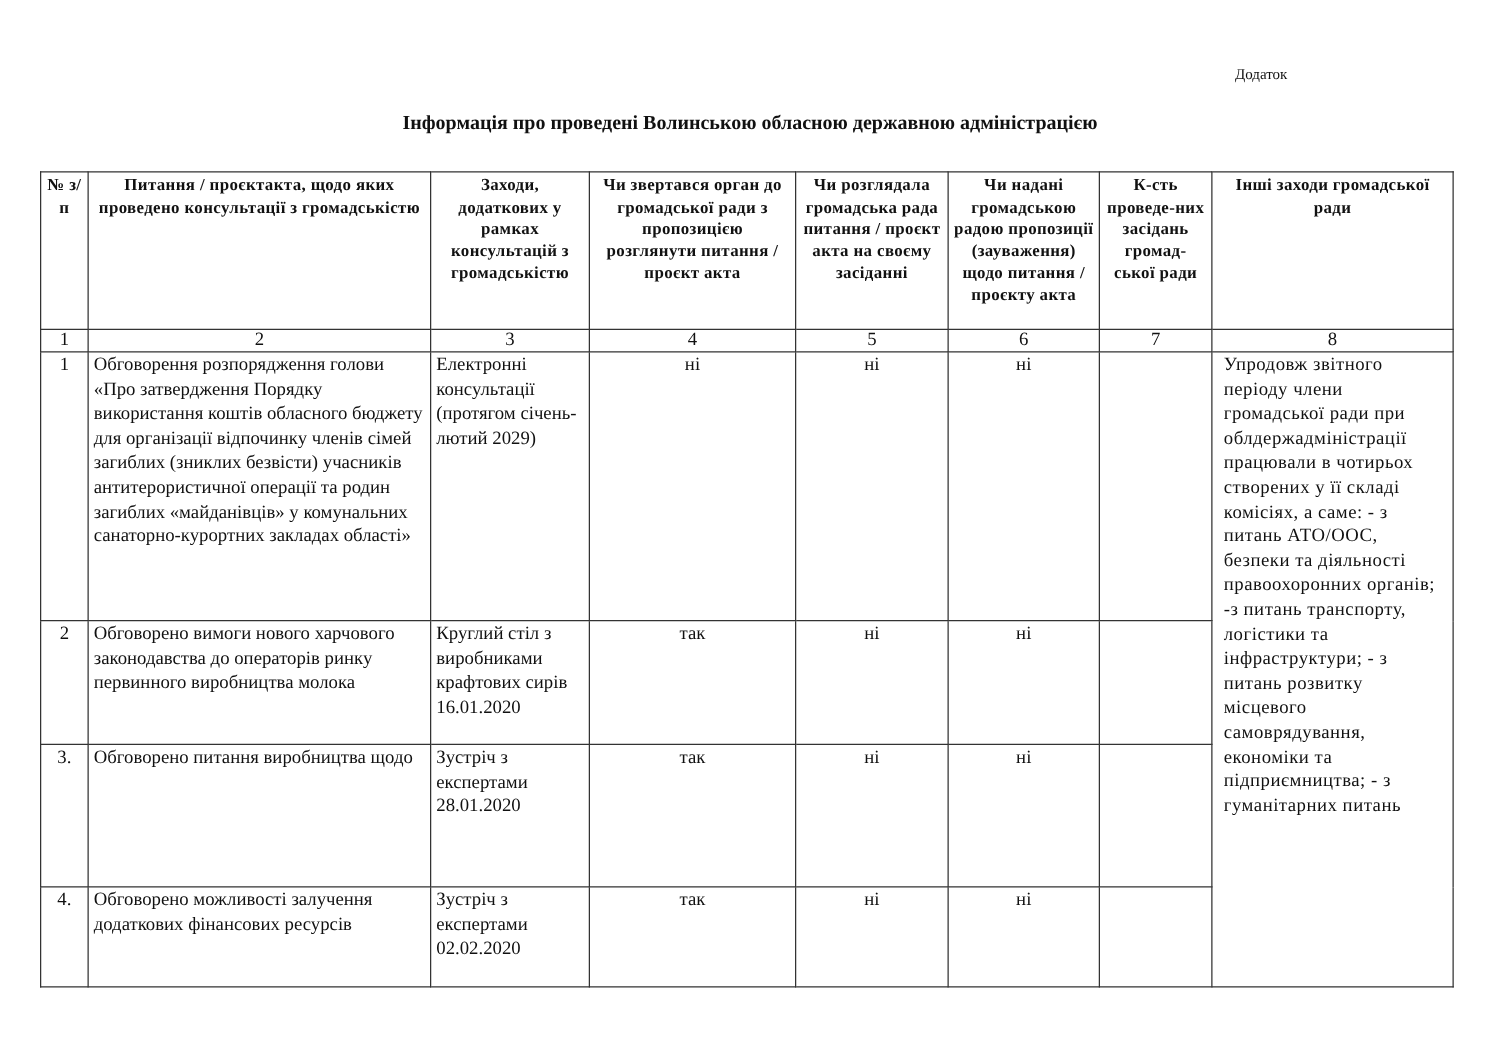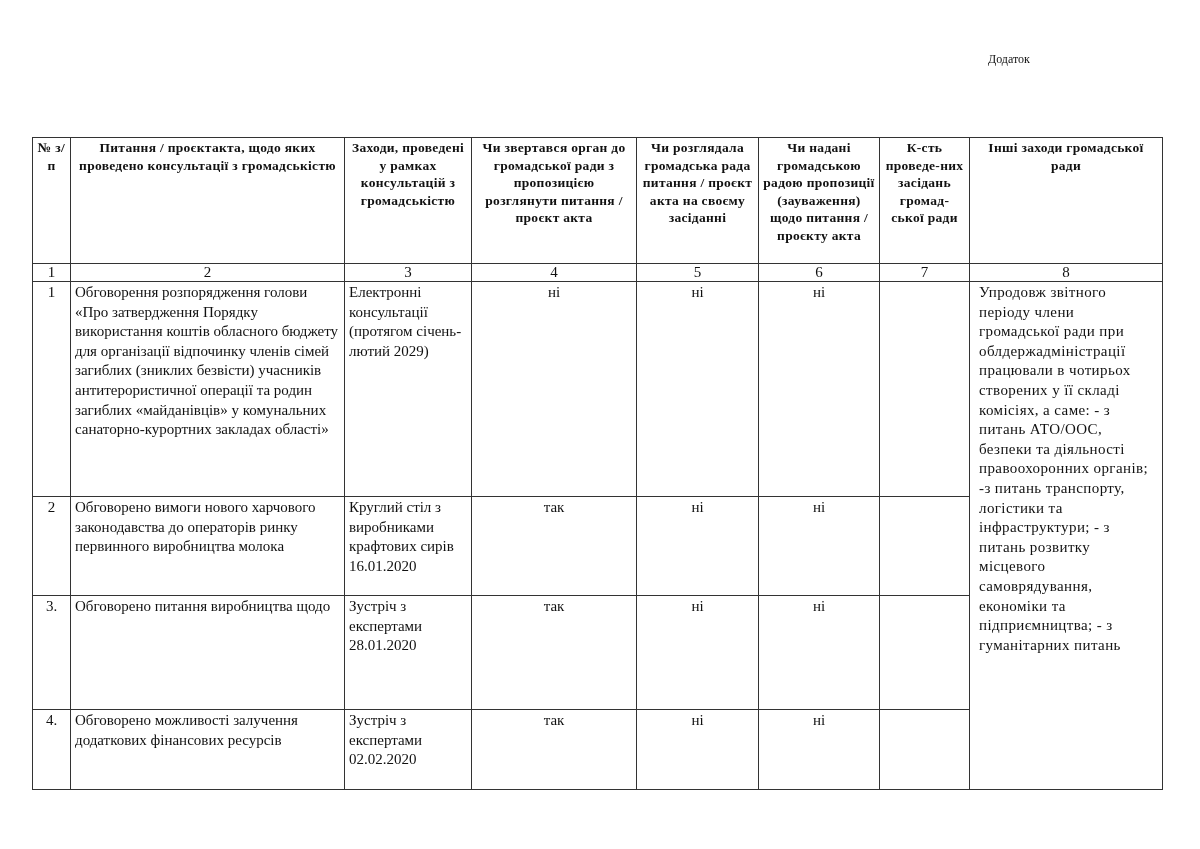--- a/index.html
+++ b/index.html
@@ -19,38 +19,39 @@
   td.num { text-align: center; padding: 1px 2px 0; }
   td.other { padding-left: 9px; letter-spacing: 0.4px; }
   tr.r1 { height: 215px; } tr.r2 { height: 99px; } tr.r3 { height: 114px; } tr.r4 { height: 80px; }
 </style>
 </head>
 <body>
 
 <div class="appendix">Додаток</div>
 
 <div class="title">
+  <div>Інформація про проведені Волинською обласною державною адміністрацією</div>
 </div>
 
 <table>
   <colgroup>
     <col style="width:38px">
       <col style="width:274px">
       <col style="width:127px">
       <col style="width:165px">
     <col style="width:122px">
       <col style="width:121px">
       <col style="width:90px">
       <col style="width:193px">
   </colgroup>
   <tbody>
       <tr class="head">
     <th>№ з/п</th>
     <th>Питання / проєктакта, щодо яких проведено консультації з громадськістю</th>
-    <th>Заходи, проведені у рамках консультацій з громадськістю</th>
+    <th>Заходи, додаткових у рамках консультацій з громадськістю</th>
     <th>Чи звертався орган до громадської ради з пропозицією розглянути питання / проєкт акта</th>
     <th>Чи розглядала громадська рада питання / проєкт акта на своєму засіданні</th>
     <th>Чи надані громадською радою пропозиції (зауваження) щодо питання / проєкту акта</th>
     <th>К-сть проведе-них засідань громад-ської ради</th>
     <th>Інші заходи громадської ради</th>
   </tr>
   <tr class="nums">
     <td>1</td>
     <td>2</td>
     <td>3</td>

